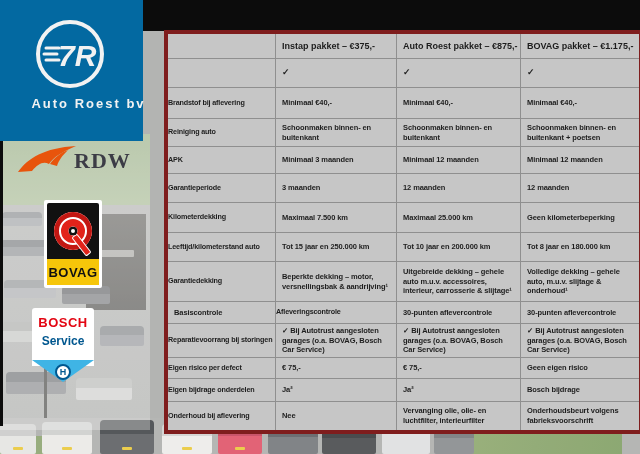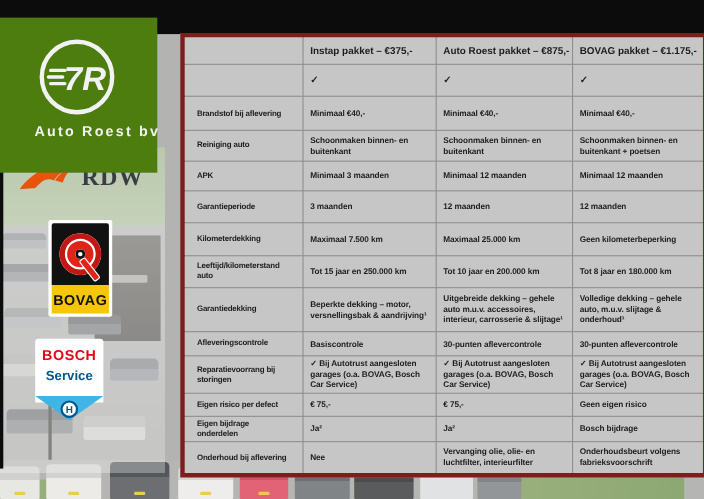--- a/index.html
+++ b/index.html
@@ -23,21 +23,21 @@
   .grass-bottom{left:452px;top:422px;width:170px;height:32px;background:linear-gradient(100deg,#8aa468,#7a9a5c);}
   .grass-bl{left:0;top:436px;width:60px;height:18px;background:#87a069;}
   .wash-left{left:0;top:134px;width:150px;height:296px;background:rgba(255,255,255,.30);}
   .wash-right{left:615px;top:134px;width:25px;height:226px;background:rgba(255,255,255,.28);}
   .wash-bottom{left:0;top:418px;width:640px;height:36px;background:rgba(255,255,255,.14);}
   .edge-bar{left:0;top:140px;width:3px;height:286px;background:#0c0c0c;}
   .plate{position:absolute;width:10px;height:3px;background:#e8c530;border-radius:1px;left:50%;transform:translateX(-50%);bottom:4px;}
 
   
   .bar-top{position:absolute;left:0;top:0;width:640px;height:31px;background:#0c0c0c;z-index:4;}
-  .block-left{position:absolute;left:0;top:16px;width:143px;height:141px;background:#4d7c0f;z-index:5;}
+  .block-left{position:absolute;left:0;top:0;width:143px;height:141px;background:#0369a1;z-index:5;}
   .block-right{position:absolute;left:616px;top:0;width:24px;height:136px;background:#0c0c0c;z-index:4;}
 
   
   .ar-logo{position:absolute;left:32px;top:16px;width:76px;height:76px;}
   .ar-name{position:absolute;left:0;top:96px;width:143px;text-align:center;color:#f2f2f2;
            font-size:13px;font-weight:700;letter-spacing:2px;margin-left:17px;}
 
   
   .rdw{position:absolute;left:16px;top:142px;width:112px;height:38px;z-index:3;text-align:right;}
   .rdw svg{position:absolute;left:0;top:2px;}
@@ -68,21 +68,21 @@
               border-radius:50%;background:#fff;border:2px solid #00578f;display:flex;align-items:center;
               justify-content:center;color:#00578f;font-size:9px;font-weight:700;line-height:1;}
 
   
   .pkg-table{position:absolute;left:143px;top:30px;z-index:6;display:grid;
              grid-template-columns:107px 120px 123px 118px;
              grid-template-rows:24px 28px 30px 27px 26px 28px 29px 28px 39px 21px 33px 20px 22px 28px;
              gap:1px;background:#8f8f8f;border:4px solid #7f1d1d;margin-left:21px;}
   .cell{background:#c6c6c6;color:#1d1d1d;overflow:hidden;display:flex;align-items:center;padding:2px 6px;}
   .th{font-size:9px;font-weight:700;white-space:nowrap;}
-  .rl{font-size:7.2px;font-weight:700;letter-spacing:-.15px;line-height:1.2;padding:2px 11px;}
+  .rl{font-size:7.2px;font-weight:700;letter-spacing:-.15px;line-height:1.2;padding:2px 0;}
   .td{font-size:7.5px;font-weight:600;letter-spacing:-.1px;line-height:1.3;}
   .chk{font-size:9px;font-weight:700;}
 </style>
 </head>
 <body>
 
 <div class="stage">
 
   <div class="photo">
     <div class="ph field"></div>
@@ -215,22 +215,22 @@
     <div class="cell rl">Leeftijd/kilometerstand auto</div>
     <div class="cell td">Tot 15 jaar en 250.000 km</div>
     <div class="cell td">Tot 10 jaar en 200.000 km</div>
     <div class="cell td">Tot 8 jaar en 180.000 km</div>
 
     <div class="cell rl">Garantiedekking</div>
     <div class="cell td">Beperkte dekking – motor, versnellingsbak &amp; aandrijving¹</div>
     <div class="cell td">Uitgebreide dekking – gehele auto m.u.v. accessoires, interieur, carrosserie &amp; slijtage¹</div>
     <div class="cell td">Volledige dekking – gehele auto, m.u.v. slijtage &amp; onderhoud¹</div>
 
+    <div class="cell td">Basiscontrole</div>
     <div class="cell rl">Afleveringscontrole</div>
-    <div class="cell td">Basiscontrole</div>
     <div class="cell td">30-punten aflevercontrole</div>
     <div class="cell td">30-punten aflevercontrole</div>
 
     <div class="cell rl">Reparatievoorrang bij storingen</div>
     <div class="cell td">✓ Bij Autotrust aangesloten garages (o.a. BOVAG, Bosch Car Service)</div>
     <div class="cell td">✓ Bij Autotrust aangesloten garages (o.a. BOVAG, Bosch Car Service)</div>
     <div class="cell td">✓ Bij Autotrust aangesloten garages (o.a. BOVAG, Bosch Car Service)</div>
 
     <div class="cell rl">Eigen risico per defect</div>
     <div class="cell td">€ 75,-</div>

